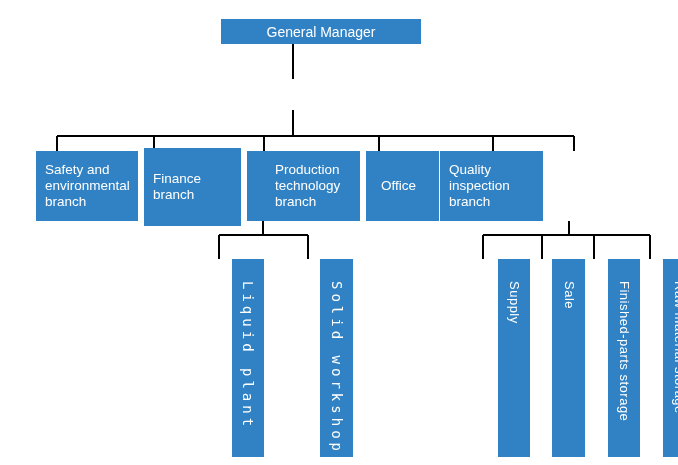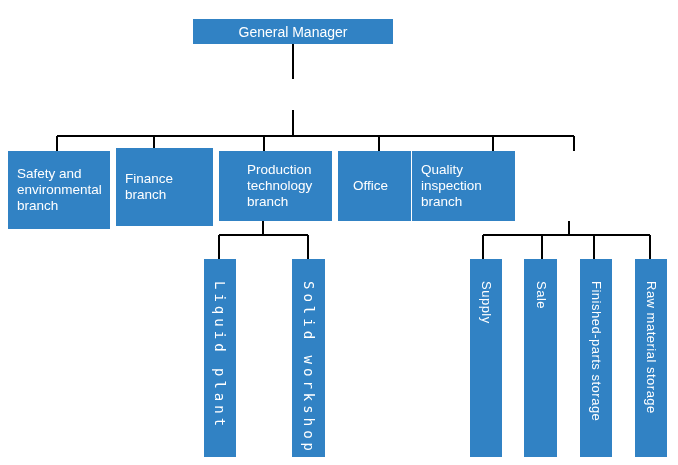--- a/index.html
+++ b/index.html
@@ -17,20 +17,21 @@
     font-family:"Liberation Sans", sans-serif;
   }
   .connectors{position:absolute;left:0;top:0;width:678px;height:465px;}
   .connector{stroke:var(--line);stroke-width:2;fill:none;}
   .node{
     position:absolute;
     background:var(--accent);
     color:var(--node-text);
     box-sizing:border-box;
     display:flex;
+    margin-left:28px;
   }
   
   .top-node{
     align-items:center;justify-content:center;
     font-size:14px;text-align:center;
   }
   
   .branch-node{
     align-items:center;justify-content:flex-start;
     padding-left:9px;padding-right:3px;
@@ -48,21 +49,21 @@
   }
   .v-node.mono{
     font-family:"DejaVu Sans Mono", monospace;
     font-size:14px;
     letter-spacing:4px;
     line-height:32px;
   }
   
   #node-gm{left:193px;top:19px;width:200px;height:25px;}
   #node-deputy{left:193px;top:79px;width:200px;height:31px;}
-  #node-safety{left:8px;top:151px;width:102px;height:78px;}
+  #node-safety{left:8px;top:151px;width:102px;height:70px;}
   #node-finance{left:116px;top:148px;width:97px;height:78px;}
   #node-production{left:219px;top:151px;width:113px;height:70px;padding-left:28px;}
   #node-office{left:338px;top:151px;width:73px;height:70px;justify-content:center;padding-left:0;padding-right:8px;}
   #node-quality{left:412px;top:151px;width:103px;height:70px;}
   #node-supply-marketing{left:524px;top:151px;width:154px;height:70px;}
   #node-liquid{left:204px;top:259px;width:32px;height:198px;}
   #node-solid{left:292px;top:259px;width:33px;height:198px;}
   #node-supply{left:470px;top:259px;width:32px;height:198px;}
   #node-sale{left:524px;top:259px;width:33px;height:198px;}
   #node-finished{left:580px;top:259px;width:32px;height:198px;}

